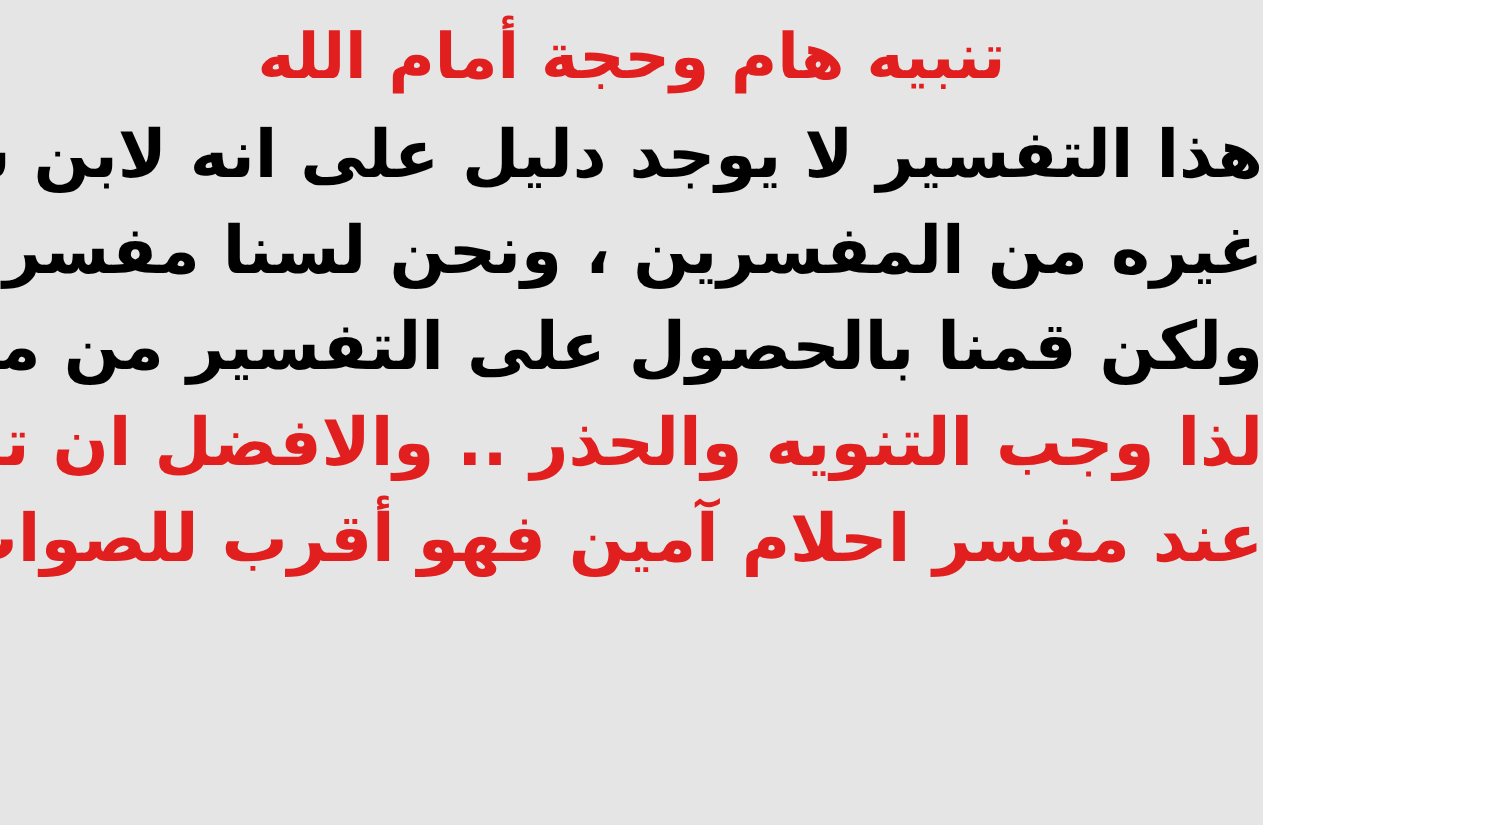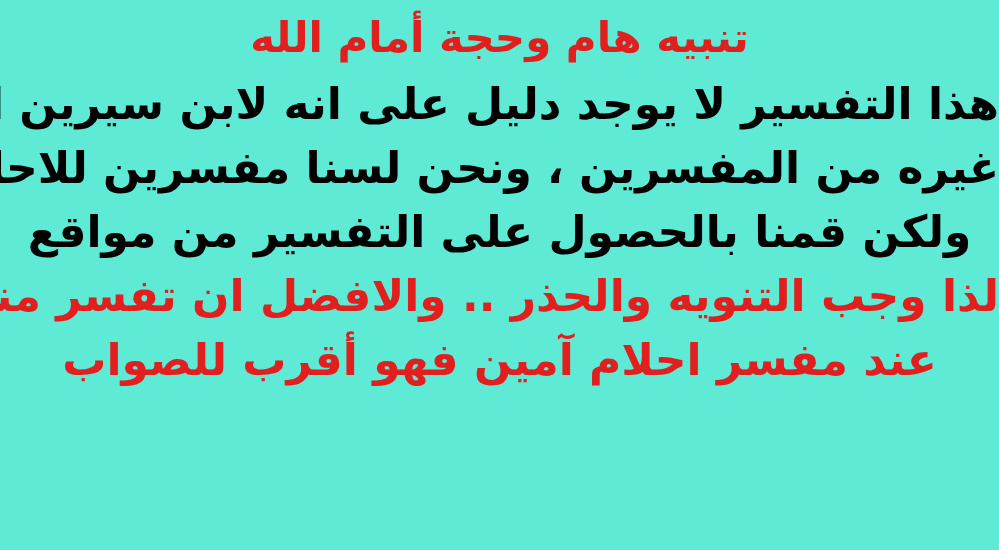--- a/index.html
+++ b/index.html
@@ -2,23 +2,23 @@
 <html lang="ar"><head>
 <meta charset="utf-8">
 <style>
   html, body {
     margin: 0;
     padding: 0;
     background: #ffffff;
   }
   .page {
     position: relative;
-    width: 999px;
+    width: 842px;
     height: 550px;
-    background: #5eead4;
+    background: #e5e5e5;
     overflow: hidden;
     font-family: "DejaVu Sans", sans-serif;
   }
   .notice {
     direction: rtl;
     text-align: center;
     font-weight: bold;
     padding-top: 4px;
   }
   .line {

